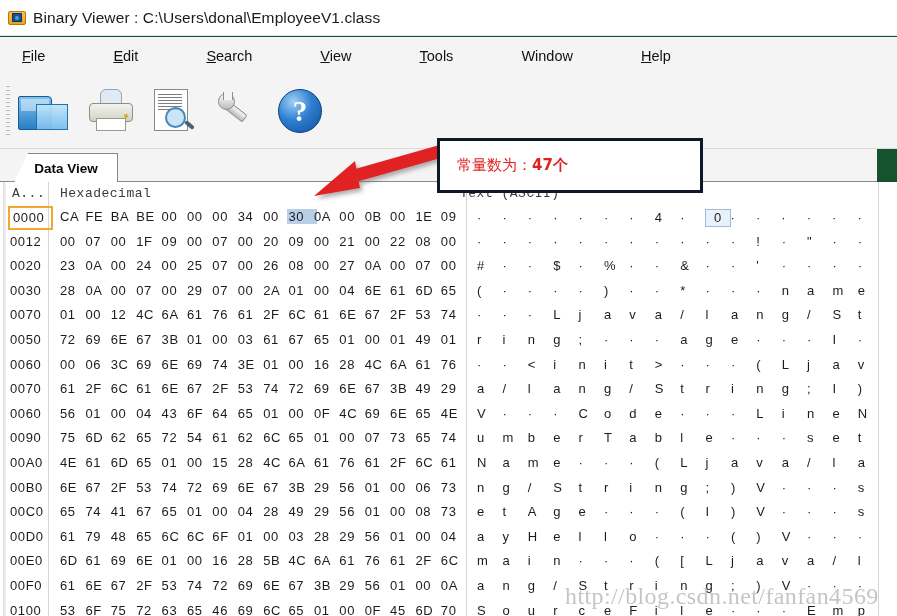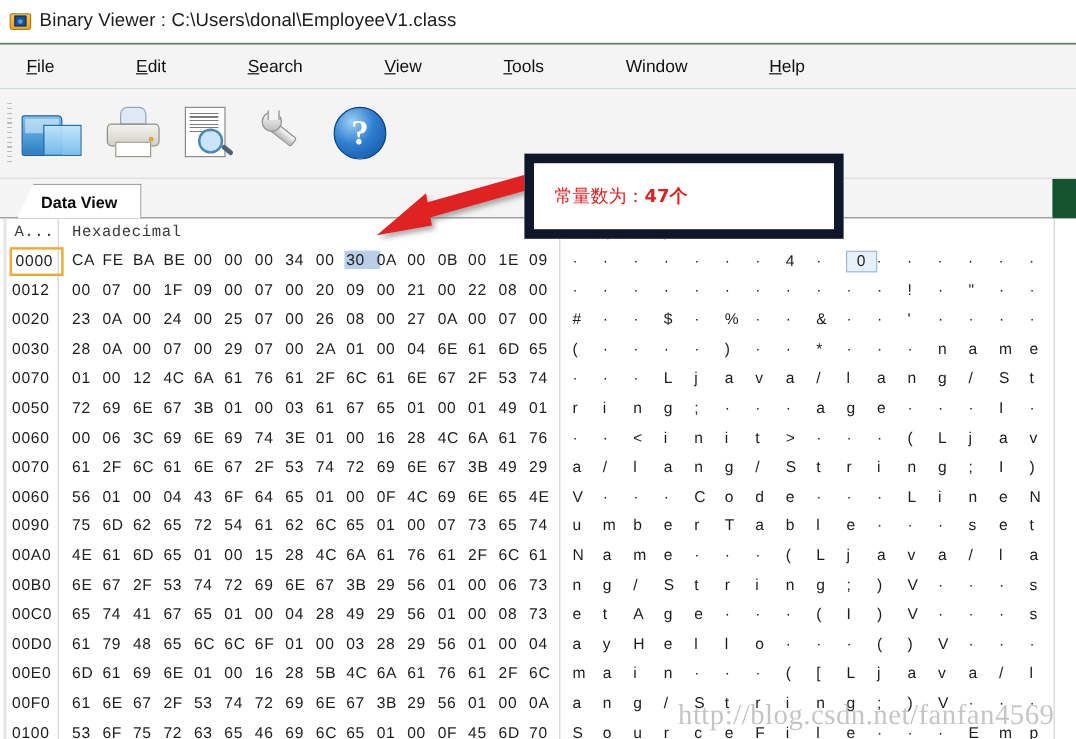--- a/index.html
+++ b/index.html
@@ -329,24 +329,24 @@
     box-sizing: border-box;
     width: 26px;
     text-align: center;
     padding: 0 0 1px 0;
     margin-left: -1px;
   }
 
   
   .callout {
     position: absolute;
-    left: 437px; top: 128px;
-    width: 266px; height: 71px;
+    left: 437px; top: 138px;
+    width: 266px; height: 55px;
     background: #ffffff;
-    border: 8px solid #0f172a;
+    border: 3px solid #0f172a;
     box-sizing: border-box;
     display: flex; align-items: center;
     padding-left: 17px;
     z-index: 40;
   }
   .callout-text {
     font-family: "DejaVu Sans", sans-serif;
     font-size: 15px;
     color: #e02020;
     white-space: nowrap;

